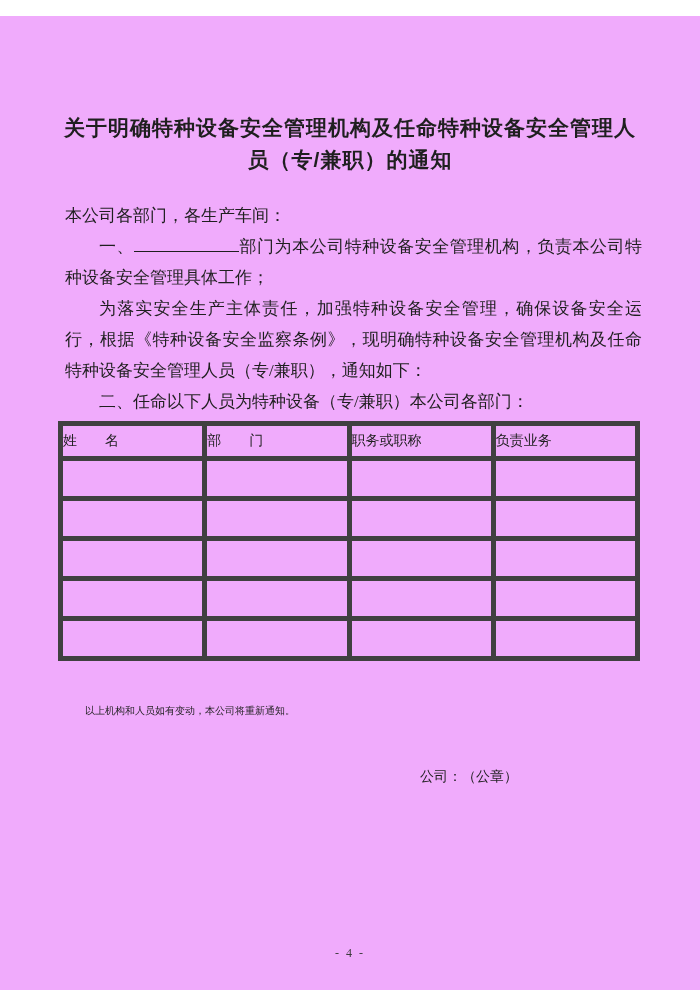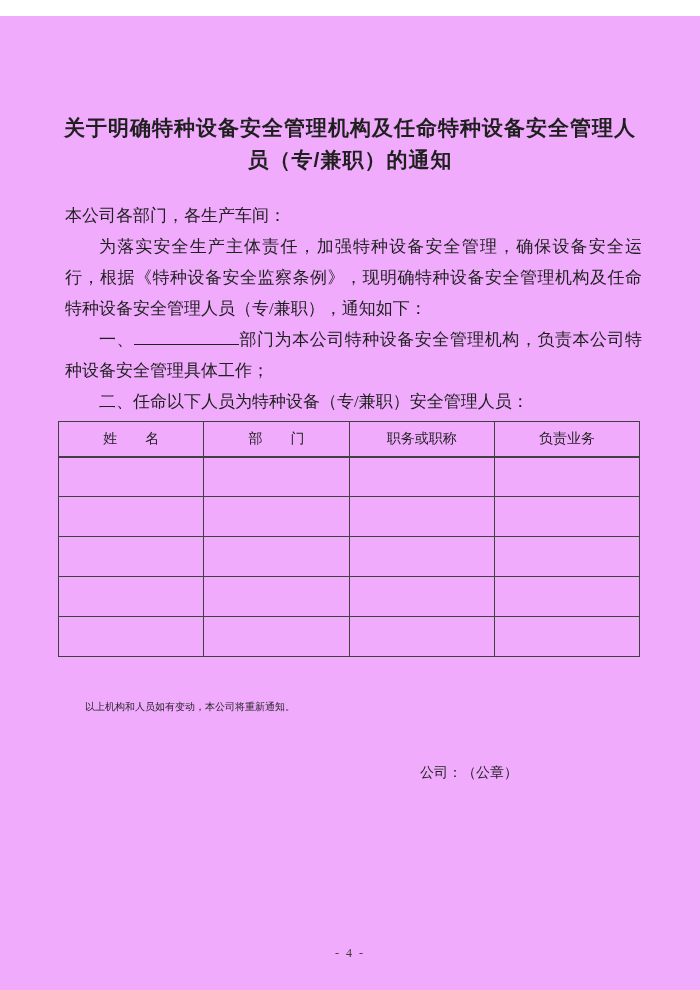--- a/index.html
+++ b/index.html
@@ -41,23 +41,23 @@
   }
   table.appointment-table {
     width: 582px;
     margin-top: 4px;
     border-collapse: collapse;
     table-layout: fixed;
     font-size: 14px;
   }
   table.appointment-table th,
   table.appointment-table td {
-    border: 1px solid #404040;
+    border: 5px solid #404040;
     font-weight: normal;
-    text-align: center;
+    text-align: left;
     vertical-align: middle;
     padding: 0;
   }
   table.appointment-table thead th {
     height: 35px;
     border-bottom-width: 2px;
   }
   table.appointment-table tbody td { height: 40px; }
   .closing-block { margin-top: 34px; }
   .closing-block p {
@@ -86,23 +86,23 @@
 <div class="page">
   <div class="content">
 
     <div class="doc-title">
       <div>关于明确特种设备安全管理机构及任命特种设备安全管理人</div>
       <div>员（专/兼职）的通知</div>
     </div>
 
     <div class="body-block">
       <p>本公司各部门，各生产车间：</p>
+      <p class="indent-2em"><span>一、</span><span class="blank-underline"></span><span>部门为本公司特种设备安全管理机构，负责本公司特种设备安全管理具体工作；</span></p>
       <p class="indent-2em">为落实安全生产主体责任，加强特种设备安全管理，确保设备安全运行，根据《特种设备安全监察条例》，现明确特种设备安全管理机构及任命特种设备安全管理人员（专/兼职），通知如下：</p>
-      <p class="indent-2em"><span>一、</span><span class="blank-underline"></span><span>部门为本公司特种设备安全管理机构，负责本公司特种设备安全管理具体工作；</span></p>
-      <p class="indent-2em">二、任命以下人员为特种设备（专/兼职）安全管理人员：</p>
+      <p class="indent-2em">二、任命以下人员为特种设备（专/兼职）本公司各部门：</p>
     </div>
 
     <table class="appointment-table">
       <thead>
         <tr>
             <th>姓　　名</th>
             <th>部　　门</th>
             <th>职务或职称</th>
             <th>负责业务</th>
           </tr>

